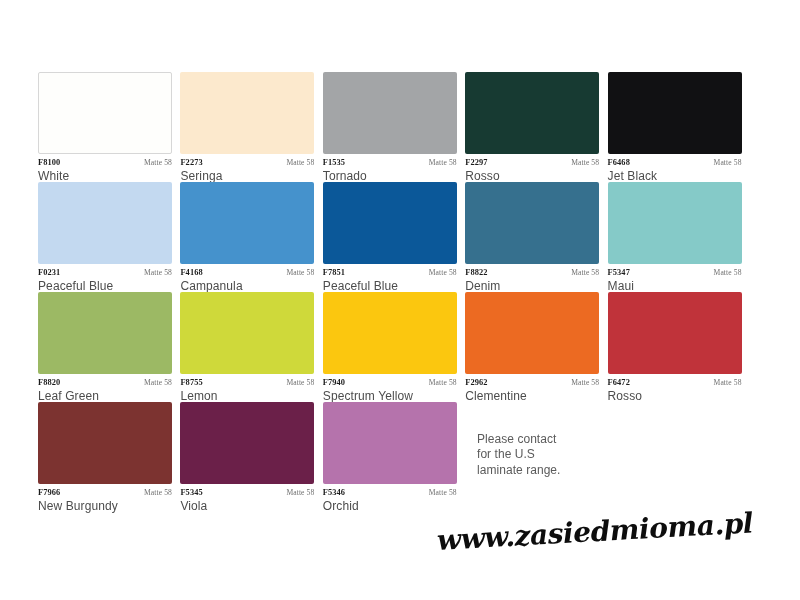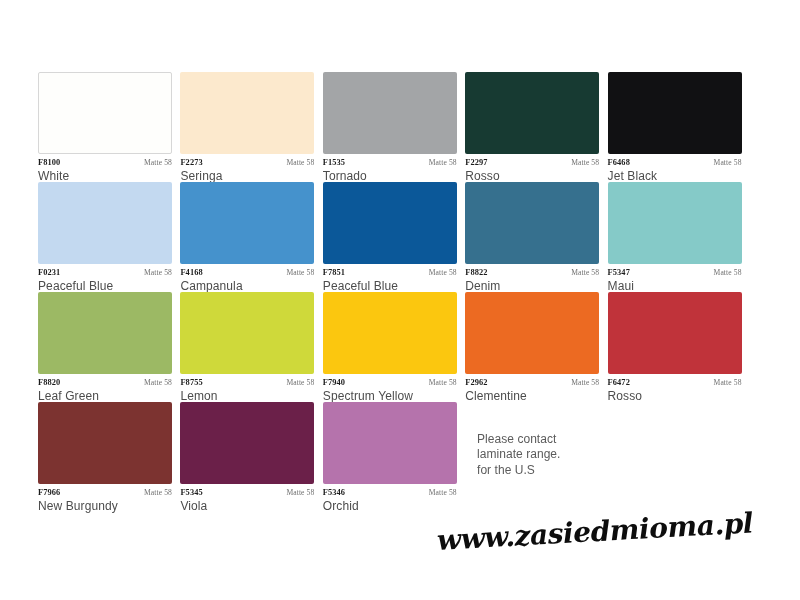--- a/index.html
+++ b/index.html
@@ -316,20 +316,20 @@
           </div>
           <div class="cname">Orchid</div>
         </div>
       </div>
       <div class="cell empty"></div>
       <div class="cell empty"></div>
     </div>
 
   <div class="note">
     <div>Please contact</div>
+    <div>for the U.S</div>
     <div>laminate range.</div>
-    <div>for the U.S</div>
   </div>
 
 
   <div class="watermark">www.zasiedmioma.pl</div>
 
 </div>
 
 </body></html>

